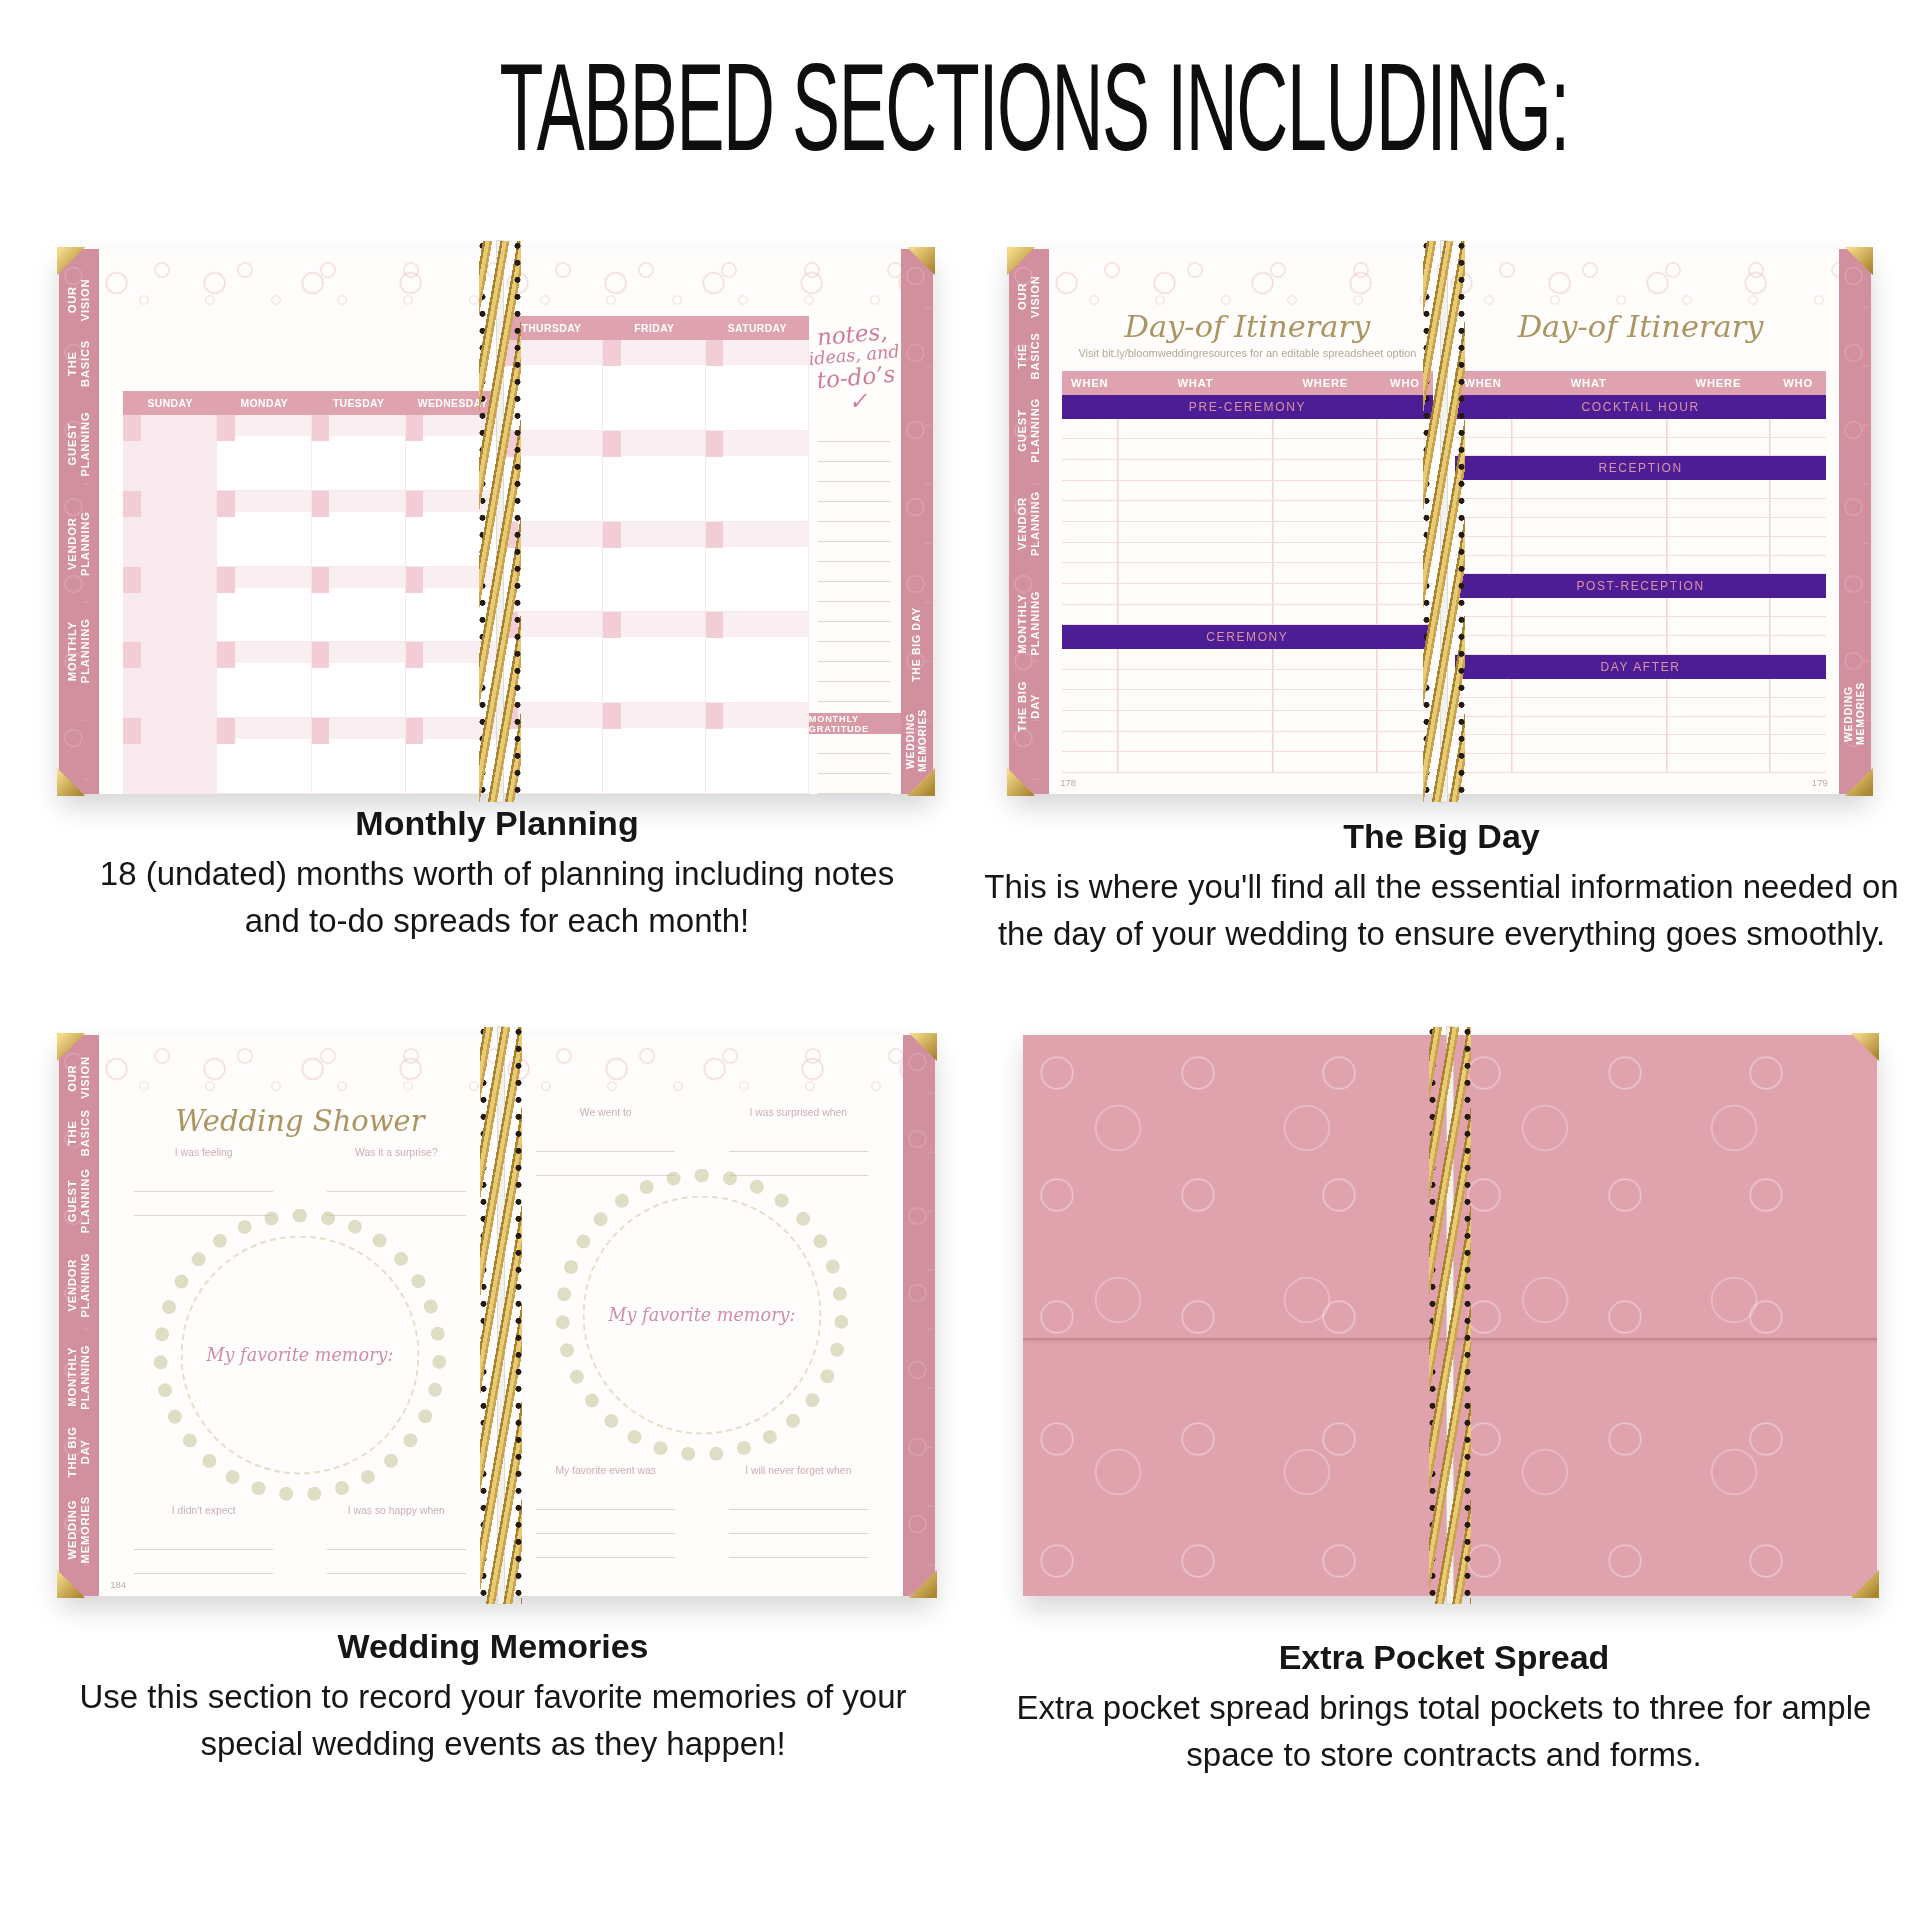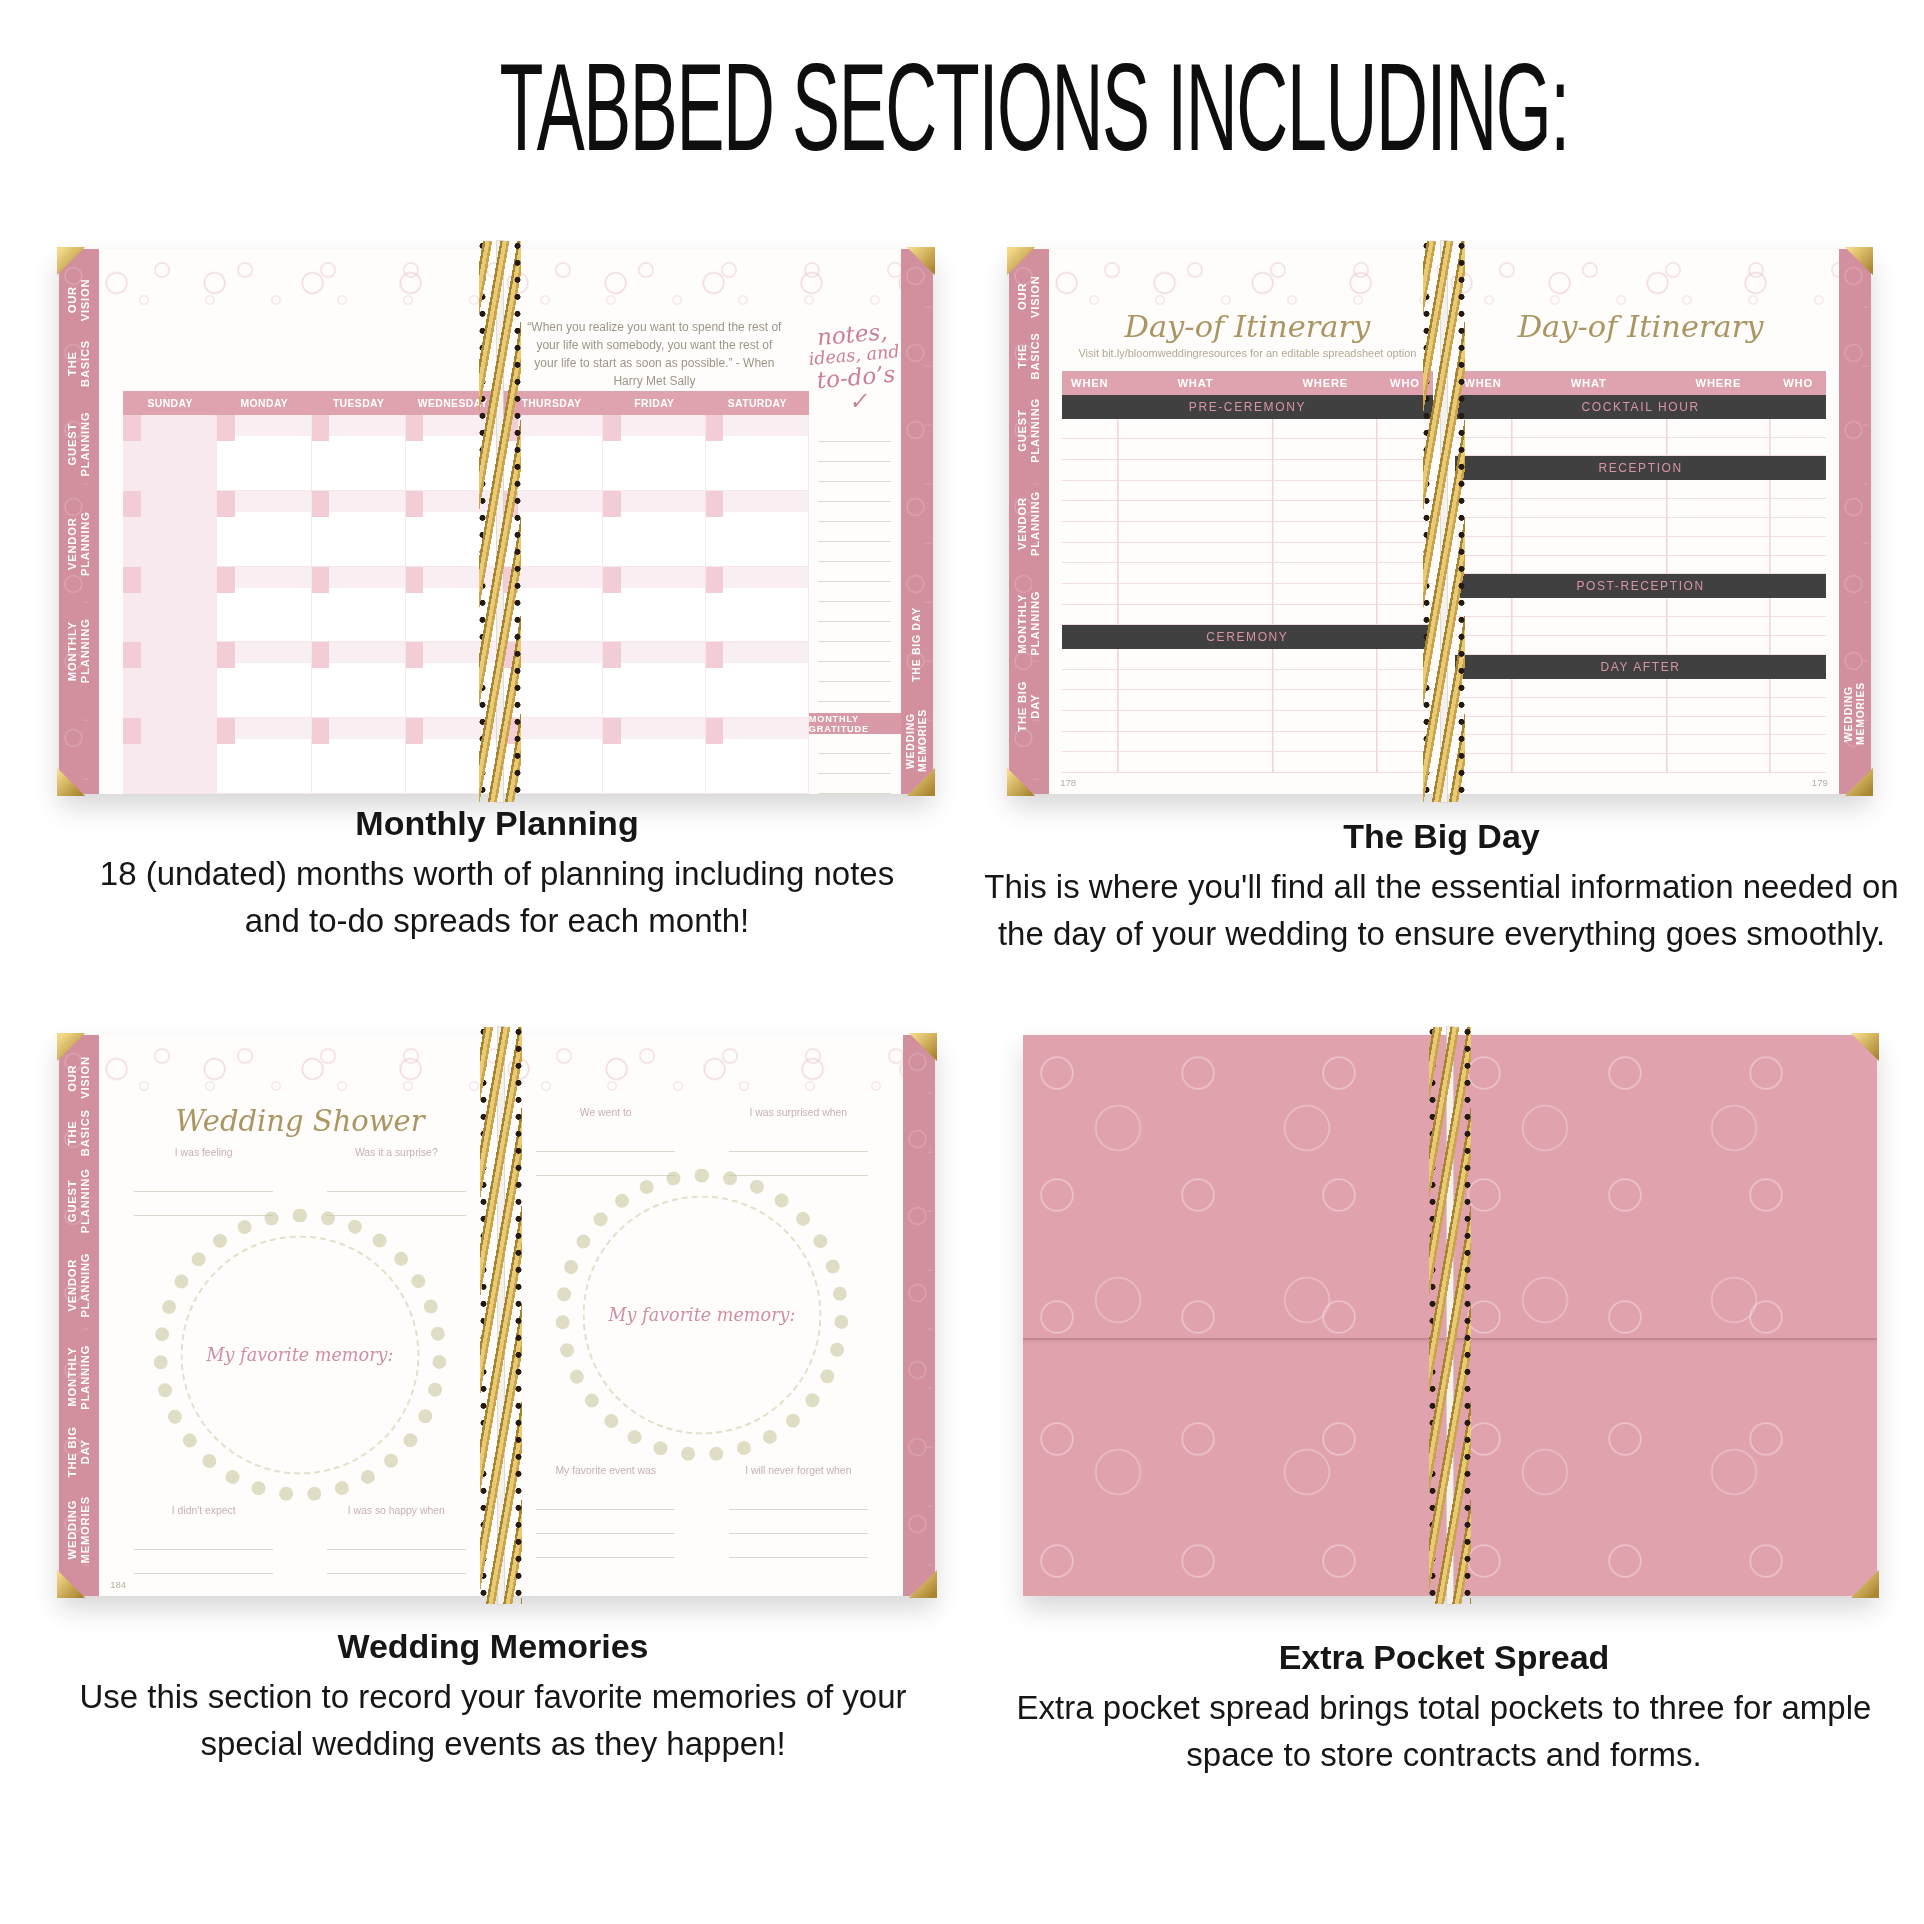--- a/index.html
+++ b/index.html
@@ -79,21 +79,21 @@
     letter-spacing:0.8px;display:flex;align-items:center;justify-content:center;}
 
   
   .it-title{flex:0 0 auto;height:42px;display:flex;align-items:flex-end;justify-content:center;
     font-family:"DejaVu Serif",serif;font-style:italic;color:#ab9662;font-size:30.5px;line-height:1;}
   .it-sub{flex:0 0 auto;height:17.6px;text-align:center;font-size:11px;color:#b3a893;padding-top:4.8px;}
   .it-head{height:24px;flex:0 0 auto;background:#dfa3af;display:flex;align-items:center;margin-top:6.4px;}
   .it-head span{color:#fff;font-weight:bold;font-size:11.2px;letter-spacing:0.8px;text-align:center;}
   .it-head .c1{width:15%;} .it-head .c2{width:42%;} .it-head .c3{width:28%;} .it-head .c4{width:15%;}
   .it-table{flex:1;display:flex;flex-direction:column;margin-bottom:21px;}
-  .band{height:24px;flex:0 0 auto;background:#404040;display:flex;align-items:center;justify-content:center;
+  .band{height:24px;flex:0 0 auto;background:#4c1d95;display:flex;align-items:center;justify-content:center;
     color:#d794a4;font-size:12px;letter-spacing:1.6px;}
   .rows{display:flex;flex-direction:column;}
   .it-row{flex:1;border-bottom:1.6px solid #f3dde2;
     background-image:linear-gradient(#f0d6dc,#f0d6dc),linear-gradient(#f0d6dc,#f0d6dc),linear-gradient(#f0d6dc,#f0d6dc);
     background-repeat:no-repeat;background-size:1.6px 100%;background-position:15% 0,57% 0,85% 0;}
   .page-num{position:absolute;bottom:6.4px;font-size:9.6px;color:#b7aea1;}
   .pn-left{left:11.2px;} .pn-right{right:11.2px;}
 
   
   .mem-col{display:flex;flex-direction:column;height:100%;}
@@ -181,21 +181,20 @@
               <div class="cal-cell"></div>
             </div>
         </div>
       </div>
 
       <div class="page">
         <div class="floral"></div>
         <div class="rp-flex">
           <div class="rp-cal">
             <div class="spacer-floral"></div>
-            <div class="quote">“When you realize you want to spend the rest of your life with somebody, you want the rest of your life to start as soon as possible.” - When Harry Met Sally</div>
             <div class="cal-head">
               <span>THURSDAY</span>
               <span>FRIDAY</span>
               <span>SATURDAY</span>
             </div>
             <div class="cal-grid cols3">
                 <div class="cal-cell"></div>
                 <div class="cal-cell"></div>
                 <div class="cal-cell"></div>
                 <div class="cal-cell"></div>

